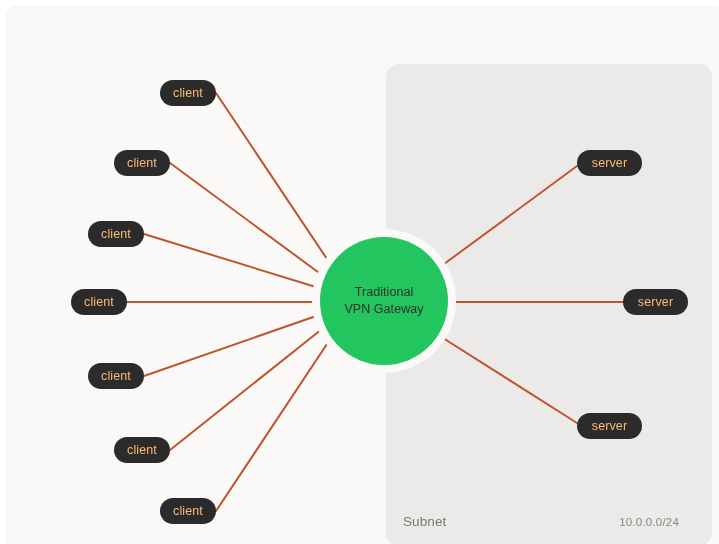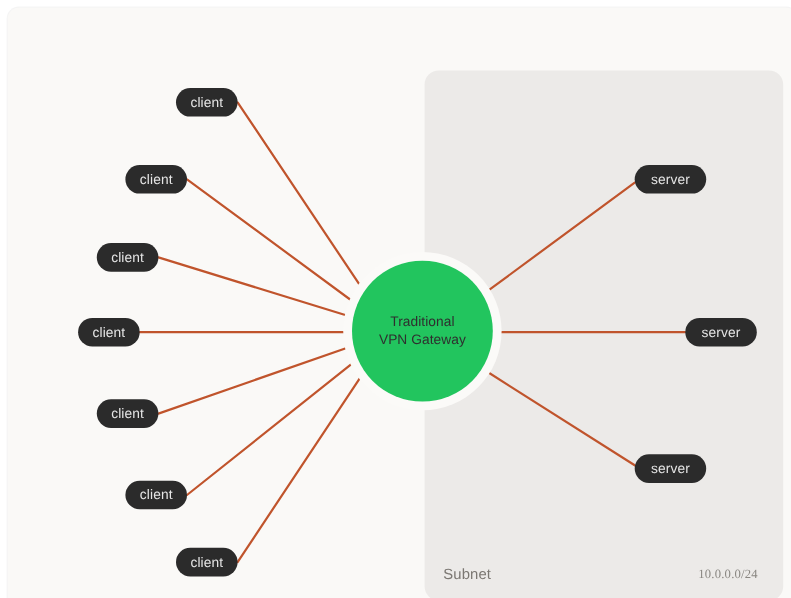--- a/index.html
+++ b/index.html
@@ -49,23 +49,23 @@
     position: absolute;
     left: 17px;
     bottom: 17px;
     font-size: 13.5px;
     color: #7b7772;
     letter-spacing: 0.1px;
     white-space: nowrap;
   }
   .subnet-cidr {
     position: absolute;
-    right: 23px;
+    right: 33px;
     bottom: 18px;
-    font-family: Liberation Serif, serif;
+    font-family: Liberation Sans, sans-serif;
     font-size: 11.5px;
     color: #8a8782;
     letter-spacing: 0.2px;
     white-space: nowrap;
   }
 
   
   .edges {
     position: absolute;
     left: 0;
@@ -104,21 +104,21 @@
 
   
   .pill {
     position: absolute;
     height: 26px;
     background: #2b2b2b;
     border-radius: 13px;
     display: flex;
     align-items: center;
     justify-content: center;
-    color: #e5e5e5;
+    color: #fdba74;
     font-size: 12.5px;
     letter-spacing: 0.1px;
     white-space: nowrap;
     box-sizing: border-box;
     padding: 0 13px;
   }
 </style>
 </head>
 <body>
 

